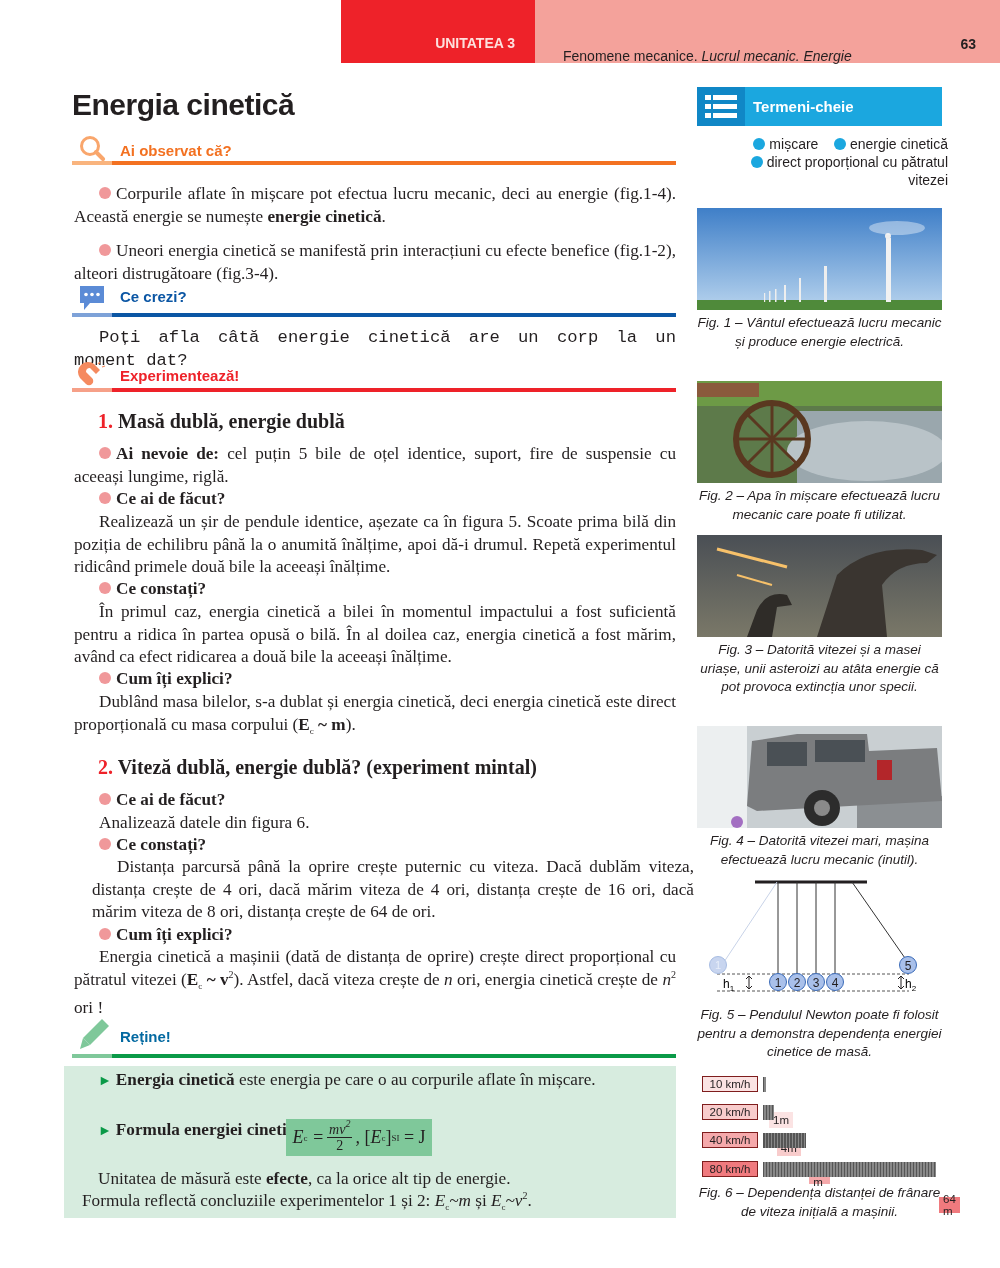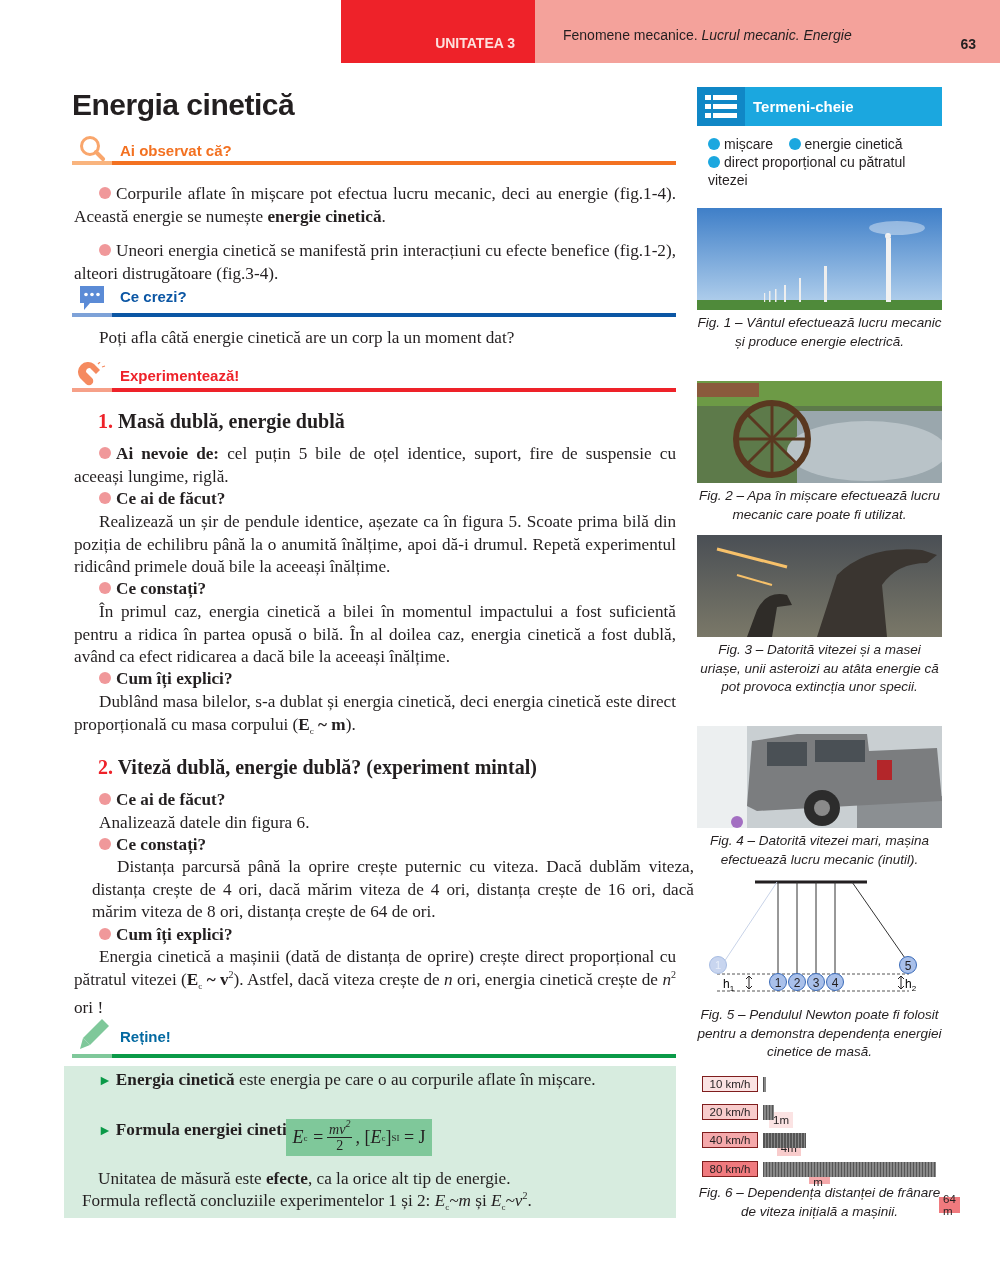--- a/index.html
+++ b/index.html
@@ -1,19 +1,19 @@
 <!DOCTYPE html>
 <html><head>
 <meta charset="utf-8">
 <style>
   html,body{margin:0;padding:0;}
   body{width:1000px;height:1268px;background:#fff;position:relative;overflow:hidden;font-family:"Liberation Serif",serif;color:#231f20;}
   
   .hdr-unit{position:absolute;left:341px;top:0;width:194px;height:63px;background:#ee2229;color:#fde0dd;font-family:"Liberation Sans",sans-serif;font-weight:bold;font-size:14px;display:flex;align-items:center;justify-content:flex-end;padding-right:20px;box-sizing:border-box;padding-top:22px;}
-  .hdr-topic{position:absolute;left:535px;top:0;width:465px;height:63px;background:#f4a29b;font-family:"Liberation Sans",sans-serif;font-size:14px;color:#231f20;box-sizing:border-box;padding-top:27px;padding-left:28px;}
+  .hdr-topic{position:absolute;left:535px;top:0;width:465px;height:63px;background:#f4a29b;font-family:"Liberation Sans",sans-serif;font-size:14px;color:#231f20;box-sizing:border-box;padding-top:48px;padding-left:28px;}
   .hdr-topic i{font-style:italic;}
   .hdr-page{position:absolute;right:24px;top:36px;font-weight:bold;font-size:14px;}
   
   .title{position:absolute;left:72px;top:88px;font-family:"Liberation Sans",sans-serif;font-weight:bold;font-size:30px;letter-spacing:-0.5px;}
   .sec-head{position:absolute;left:72px;height:30px;width:604px;}
   .sec-head .ico{position:absolute;left:6px;top:0;width:30px;height:26px;}
   .sec-head .lbl{position:absolute;left:48px;top:4px;font-family:"Liberation Sans",sans-serif;font-weight:bold;font-size:15px;}
   .sec-head .bar{position:absolute;left:0;right:0;bottom:0;height:4px;}
   .sec-head .bar .lt{position:absolute;left:0;top:0;width:40px;height:4px;}
   .sec-head .bar .dk{position:absolute;left:40px;right:0;top:0;height:4px;}
@@ -79,42 +79,42 @@
       <circle cx="8" cy="9.5" r="1.8" fill="#fff"></circle>
       <circle cx="14" cy="9.5" r="1.8" fill="#fff"></circle>
       <circle cx="20" cy="9.5" r="1.8" fill="#fff"></circle>
     </svg>
   <span class="lbl" style="color:#0b56a4;top:5px;">Ce crezi?</span>
   <div class="bar">
       <div class="lt" style="background:#7ea2d8"></div>
       <div class="dk" style="background:#0b56a4"></div>
     </div>
 </div>
-<div class="p ind" style="top:327px;">Poți afla câtă energie cinetică are un corp la un moment dat?</div>
+<div class="p ind" style="top:327px;font-family:Liberation Mono, monospace;">Poți afla câtă energie cinetică are un corp la un moment dat?</div>
 
 <div class="sec-head" style="top:362px;">
   <svg class="ico" viewBox="0 0 30 26">
       <path d="M8 10 L14 16 A4 4 0 0 1 8 22 L2 16 A10 10 0 0 1 16 2 L22 8 L18 12 L12 6 A4 4 0 0 0 8 10 Z" fill="#f58a5f"></path>
       <line x1="20" y1="2" x2="22" y2="0" stroke="#f58a5f" stroke-width="1.2"></line>
       <line x1="24" y1="5" x2="27" y2="4" stroke="#f58a5f" stroke-width="1.2"></line>
     </svg>
   <span class="lbl" style="color:#ee2229;top:5px;">Experimentează!</span>
   <div class="bar">
       <div class="lt" style="background:#f6a088"></div>
       <div class="dk" style="background:#ee2229"></div>
     </div>
 </div>
 
 <div class="exp-title" style="top:410px;"><span class="num">1.</span> <span>Masă dublă, energie dublă</span></div>
 
 <div class="p ind" style="top:443px;"><span class="dot"></span><b>Ai nevoie de:</b><span> cel puțin 5 bile de oțel identice, suport, fire de suspensie cu aceeași lungime, riglă.</span></div>
 <div class="p ind" style="top:488px;"><span class="dot"></span><b>Ce ai de făcut?</b></div>
 <div class="p ind" style="top:511px;">Realizează un șir de pendule identice, așezate ca în figura 5. Scoate prima bilă din poziția de echilibru până la o anumită înălțime, apoi dă-i drumul. Repetă experimentul ridicând primele două bile la aceeași înălțime.</div>
 <div class="p ind" style="top:578px;"><span class="dot"></span><b>Ce constați?</b></div>
-<div class="p ind" style="top:601px;">În primul caz, energia cinetică a bilei în momentul impactului a fost suficientă pentru a ridica în partea opusă o bilă. În al doilea caz, energia cinetică a fost dublă, având ca efect ridicarea a dacă bile la aceeași înălțime.</div>
+<div class="p ind" style="top:601px;">În primul caz, energia cinetică a bilei în momentul impactului a fost suficientă pentru a ridica în partea opusă o bilă. În al doilea caz, energia cinetică a fost mărim, având ca efect ridicarea a două bile la aceeași înălțime.</div>
 <div class="p ind" style="top:668px;"><span class="dot"></span><b>Cum îți explici?</b></div>
 <div class="p ind" style="top:691px;"><span>Dublând masa bilelor, s-a dublat și energia cinetică, deci energia cinetică este direct proporțională cu masa corpului (</span><b>E</b><sub>c</sub><b> ~ m</b><span>).</span></div>
 
 <div class="exp-title" style="top:756px;"><span class="num">2.</span> <span>Viteză dublă, energie dublă?  (experiment mintal)</span></div>
 <div class="p ind" style="top:789px;"><span class="dot"></span><b>Ce ai de făcut?</b></div>
 <div class="p ind" style="top:812px;">Analizează datele din figura 6.</div>
 <div class="p ind" style="top:834px;"><span class="dot"></span><b>Ce constați?</b></div>
 <div class="p ind" style="top:856px;margin-left:18px;">Distanța parcursă până la oprire crește puternic cu viteza. Dacă dublăm viteza, distanța crește de 4 ori, dacă mărim viteza de 4 ori, distanța crește de 16 ori, dacă mărim viteza de 8 ori, distanța crește de 64 de ori.</div>
 <div class="p ind" style="top:924px;"><span class="dot"></span><b>Cum îți explici?</b></div>
 <div class="p ind" style="top:946px;"><span>Energia cinetică a mașinii (dată de distanța de oprire) crește direct proporțional cu pătratul vitezei (</span><b>E</b><sub>c</sub><b> ~ v</b><sup>2</sup><span>). Astfel, dacă  viteza crește de </span><i>n</i><span> ori, energia cinetică crește de </span><i>n</i><sup>2</sup><span> ori !</span></div>
@@ -150,21 +150,21 @@
         <rect x="8" y="8" width="6" height="5" fill="#fff"></rect>
         <rect x="16" y="8" width="24" height="5" fill="#fff"></rect>
         <rect x="8" y="17" width="6" height="5" fill="#fff"></rect>
         <rect x="16" y="17" width="24" height="5" fill="#fff"></rect>
         <rect x="8" y="26" width="6" height="5" fill="#fff"></rect>
         <rect x="16" y="26" width="24" height="5" fill="#fff"></rect>
       </svg>
   </div>
   <span class="lbl">Termeni-cheie</span>
 </div>
-<div class="kw" style="top:135px;">
+<div class="kw" style="top:135px;text-align:right;">
   <span><span class="bdot"></span><span>mișcare</span></span>
   &nbsp;&nbsp;&nbsp;<span><span class="bdot"></span><span>energie cinetică</span></span><br>
   <span><span class="bdot"></span><span>direct proporțional cu pătratul vitezei</span></span>
 </div>
 
 <div class="fig" style="top:208px;height:102px;">
   <svg width="245" height="102" viewBox="0 0 245 102">
     <defs>
         <linearGradient id="sky" x1="0" y1="0" x2="0" y2="1">
           <stop offset="0" stop-color="#3f7fc8"></stop>

